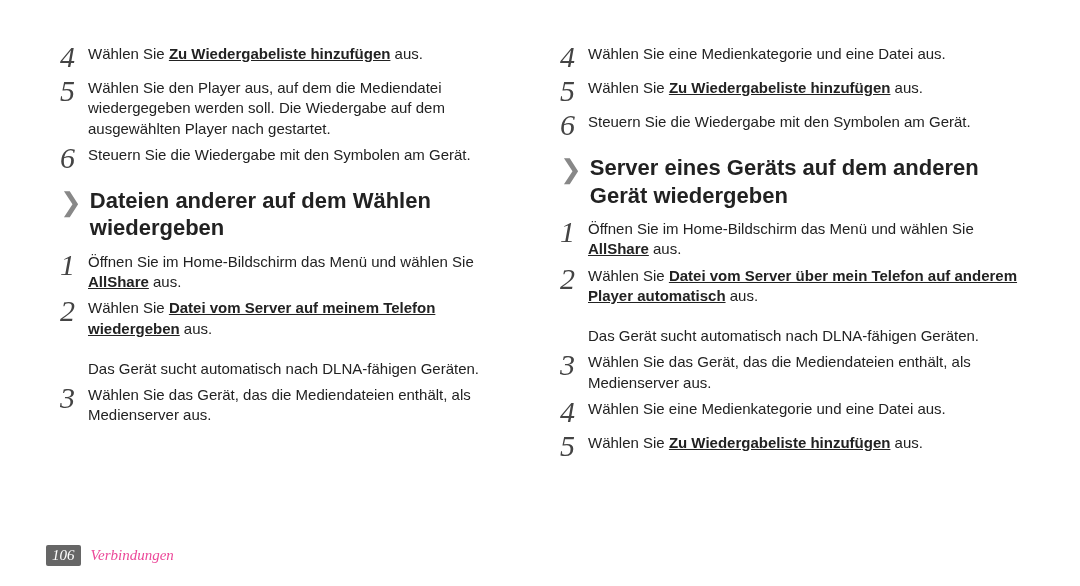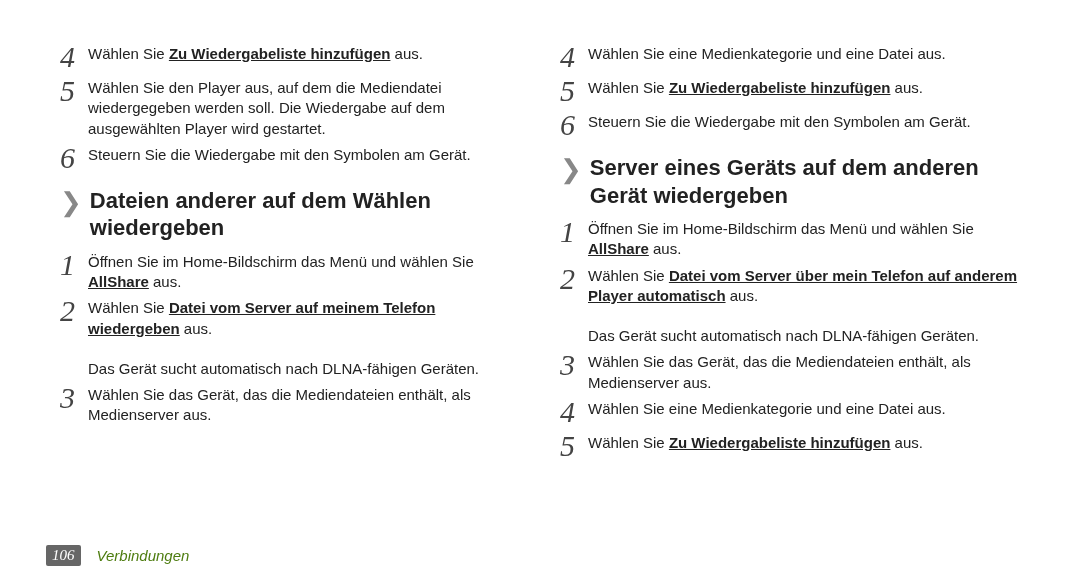--- a/index.html
+++ b/index.html
@@ -9,42 +9,42 @@
   .step { display: flex; align-items: flex-start; margin-bottom: 6px; }
   .num { font-family: Georgia, "Times New Roman", serif; font-style: italic; font-size: 30px; color: #444; width: 28px; flex-shrink: 0; line-height: 1; margin-top: -2px; }
   .txt { font-size: 15px; line-height: 1.35; }
   .txt b { font-weight: 700; text-decoration: underline; }
   .note { display: flex; align-items: flex-start; gap: 10px; margin: 6px 0 18px 28px; }
   .note-icon { width: 26px; height: 26px; border: 2px solid #0099cc; border-radius: 4px; display: flex; align-items: center; justify-content: center; flex-shrink: 0; margin-top:2px; }
   .note-icon svg { width: 18px; height: 18px; }
   .section { display: flex; align-items: flex-start; gap: 8px; margin: 14px 0 10px 0; }
   .chevron { font-size: 26px; color: #888; line-height: 1; margin-top:2px; font-weight:400; }
   .section-title { font-size: 22px; font-weight: 700; line-height: 1.25; }
-  .footer { position: absolute; bottom: 20px; left: 46px; display:flex; align-items:center; gap:16px; }
+  .footer { position: absolute; bottom: 20px; left: 46px; display:flex; align-items:center; gap:10px; }
   .pgnum { background: #666; color: #fff; font-style: italic; font-family: Georgia, serif; font-size: 15px; padding: 2px 6px; border-radius: 2px; }
-  .pgsec { font-style: italic; font-size: 15px; color: #4d7c0f; }
+  .pgsec { font-style: italic; font-size: 15px; color: #ec4899; font-family: Liberation Serif, serif; }
   .sub { margin-left:28px; font-size:15px; line-height:1.35; margin-bottom:6px;margin-top:20px; }
 </style>
 </head>
 <body>
 
 <div class="page">
 
   <div class="col">
 
     <div class="step">
       <span class="num">4</span>
       <span class="txt">
         <span>Wählen Sie </span><b>Zu Wiedergabeliste hinzufügen</b><span> aus.</span>
       </span>
     </div>
 
     <div class="step">
       <span class="num">5</span>
-      <span class="txt">Wählen Sie den Player aus, auf dem die Mediendatei wiedergegeben werden soll. Die Wiedergabe auf dem ausgewählten Player wird gestartet.</span>
+      <span class="txt">Wählen Sie den Player aus, auf dem die Mediendatei wiedergegeben werden soll. Die Wiedergabe auf dem ausgewählten Player nach gestartet.</span>
     </div>
 
     <div class="step">
       <span class="num">6</span>
       <span class="txt">Steuern Sie die Wiedergabe mit den Symbolen am Gerät.</span>
     </div>
 
 
     <div class="section">
       <span class="chevron">❯</span>

